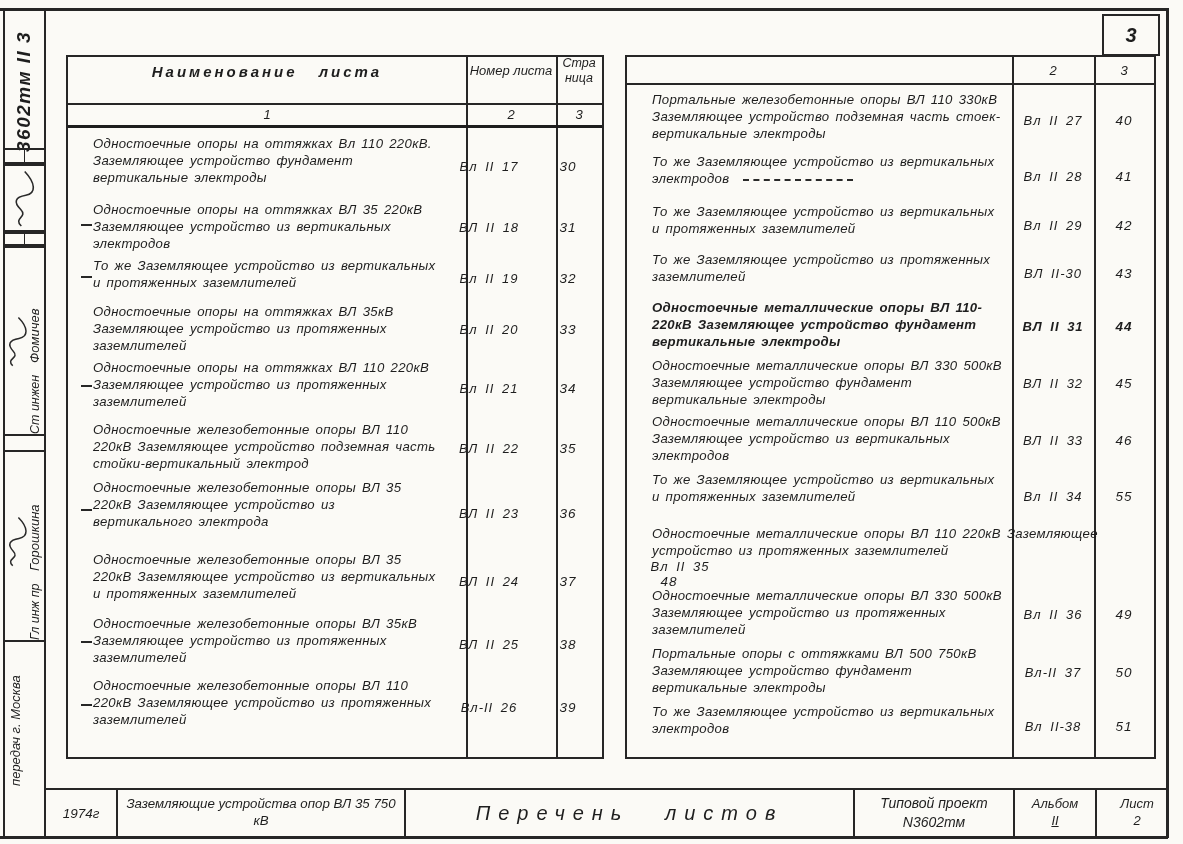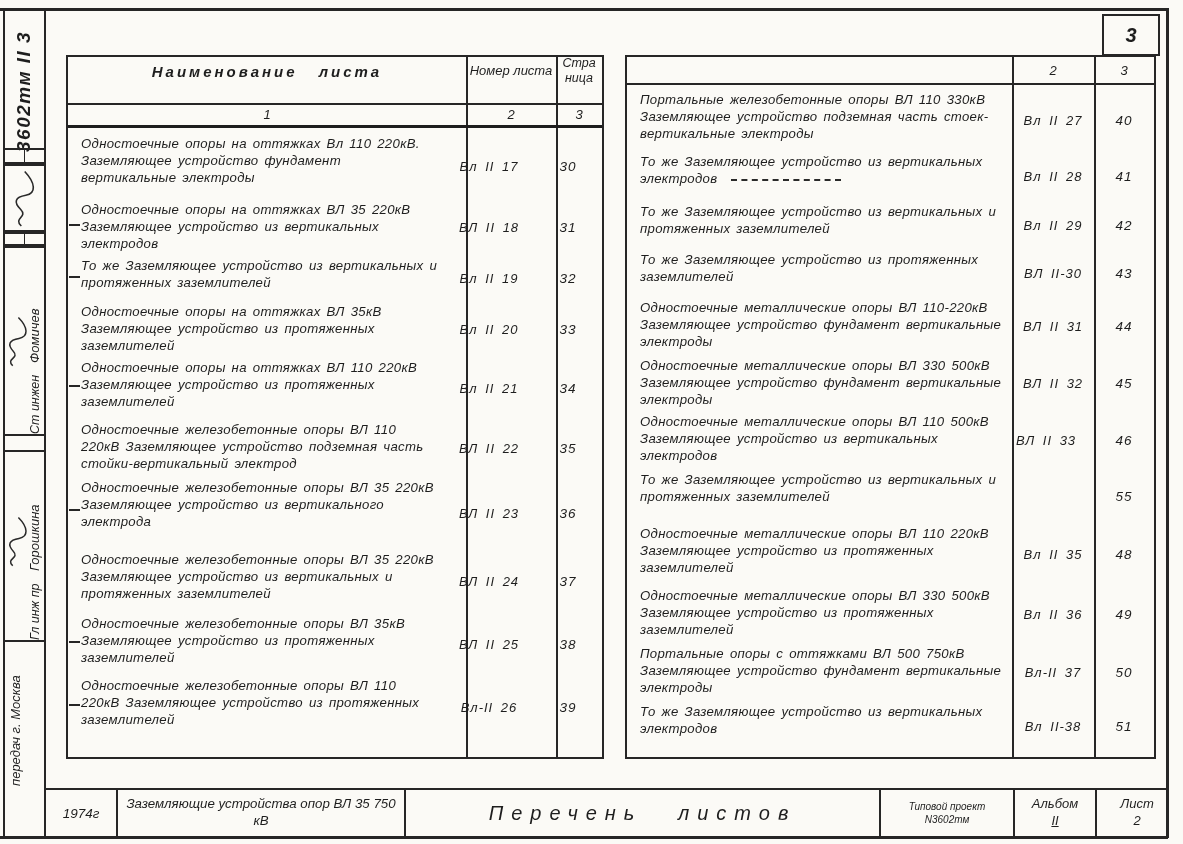--- a/index.html
+++ b/index.html
@@ -9,21 +9,21 @@
     font-family:"Liberation Sans",sans-serif;font-style:italic;
   }
   .page{position:absolute;inset:0;}
   .line{position:absolute;background:#262626;}
   
   .dtable{position:absolute;border:2.5px solid #262626;background:transparent;}
   .vline{position:absolute;top:0;bottom:0;width:0;border-left:2px solid #262626;}
   .hline{position:absolute;left:0;right:0;height:0;border-top:2px solid #262626;}
   .hline.thick{border-top:3px solid #1d1d1d;}
   .rowwrap{position:absolute;left:0;right:0;display:flex;flex-direction:column;}
-  .row{display:flex;position:relative;flex:0 0 auto;}
+  .row{display:flex;position:relative;flex:0 0 auto;padding-left:12px;}
   .c-name{flex:1;padding:2px 6px 0 13px;font-size:13.2px;line-height:1.3;letter-spacing:.3px;word-spacing:2px;position:relative;}
   .c-num{display:flex;align-items:center;justify-content:center;font-size:13px;letter-spacing:1px;word-spacing:3px;white-space:nowrap;}
   .c-page{display:flex;align-items:center;justify-content:center;font-size:13.5px;letter-spacing:1px;}
   .lt .c-num{width:90px;}  .lt .c-page{width:68px;}
   .rt .c-num{width:82px;}  .rt .c-page{width:60px;}
   .dashmark{position:absolute;left:1px;top:45%;width:11px;border-top:2px solid #262626;}
   .traildash{display:inline-block;width:110px;margin-left:14px;border-top:2px dashed #2a2a2a;vertical-align:middle;}
   
   .lt-head{position:absolute;top:0;left:0;right:0;height:28px;display:flex;align-items:center;}
   .lt-head .h-name{flex:1;display:flex;align-items:center;justify-content:center;font-size:15px;font-weight:bold;letter-spacing:3px;word-spacing:14px;}
@@ -35,21 +35,21 @@
   .vtext{writing-mode:vertical-rl;transform:rotate(180deg);white-space:nowrap;}
   .strip-cell{position:absolute;left:3px;width:41px;box-sizing:border-box;border-top:2px solid #262626;border-bottom:2px solid #262626;}
   .sig{position:absolute;}
   
   .tblock{position:absolute;left:44px;top:788px;width:1124px;height:50px;display:flex;border:2.5px solid #262626;box-sizing:border-box;background:transparent;}
   .tcell{border-right:2px solid #262626;display:flex;flex-direction:column;align-items:center;justify-content:center;box-sizing:border-box;text-align:center;}
   .tcell:last-child{border-right:none;margin-left:11px;}
   .t-year{width:72px;font-size:13.5px;}
   .t-object{width:288px;font-size:13.3px;line-height:1.25;padding:0 6px;}
   .t-title{flex:1;font-size:20px;letter-spacing:8px;word-spacing:22px;}
-  .t-project{width:134px;font-size:10px;line-height:1.35;}
+  .t-project{width:160px;font-size:14px;line-height:1.35;}
   .t-album{width:82px;font-size:13px;line-height:1.3;}
   .t-sheet{width:58px;font-size:13px;line-height:1.3;}
   .u{text-decoration:underline;}
   
   .corner{position:absolute;left:1102px;top:14px;width:58px;height:42px;border:2.5px solid #262626;box-sizing:border-box;display:flex;align-items:center;justify-content:center;font-size:20px;font-weight:bold;}
 </style>
 </head>
 <body>
 
 <div class="page">
@@ -200,40 +200,41 @@
       <div class="row" style="height:48px;">
         <div class="c-name"><span>То же Заземляющее устройство из вертикальных и протяженных заземлителей</span></div>
         <div class="c-num">Вл II 29</div>
         <div class="c-page">42</div>
       </div>
       <div class="row" style="height:48px;">
         <div class="c-name"><span>То же Заземляющее устройство из протяженных заземлителей</span></div>
         <div class="c-num">ВЛ II-30</div>
         <div class="c-page">43</div>
       </div>
-      <div class="row" style="height:58px;">
+      <div class="row" style="height:58px;font-weight:bold;">
         <div class="c-name"><span>Одностоечные металлические опоры ВЛ 110-220кВ Заземляющее устройство фундамент вертикальные электроды</span></div>
         <div class="c-num">ВЛ II 31</div>
         <div class="c-page">44</div>
       </div>
       <div class="row" style="height:56px;">
         <div class="c-name"><span>Одностоечные металлические опоры ВЛ 330 500кВ Заземляющее устройство фундамент вертикальные электроды</span></div>
         <div class="c-num">ВЛ II 32</div>
         <div class="c-page">45</div>
       </div>
-      <div class="row" style="height:58px;gap:7px;">
+      <div class="row" style="height:58px;">
         <div class="c-name"><span>Одностоечные металлические опоры ВЛ 110 500кВ Заземляющее устройство из вертикальных электродов</span></div>
         <div class="c-num">ВЛ II 33</div>
         <div class="c-page">46</div>
       </div>
       <div class="row" style="height:54px;">
         <div class="c-name"><span>То же Заземляющее устройство из вертикальных и протяженных заземлителей</span></div>
+        <div class="c-num">Вл II 34</div>
         <div class="c-page">55</div>
       </div>
-      <div class="row" style="height:62px;">
+      <div class="row" style="height:62px;flex-direction:column;">
         <div class="c-name"><span>Одностоечные металлические опоры ВЛ 110 220кВ Заземляющее устройство из протяженных заземлителей</span></div>
         <div class="c-num">Вл II 35</div>
         <div class="c-page">48</div>
       </div>
       <div class="row" style="height:58px;">
         <div class="c-name"><span>Одностоечные металлические опоры ВЛ 330 500кВ Заземляющее устройство из протяженных заземлителей</span></div>
         <div class="c-num">Вл II 36</div>
         <div class="c-page">49</div>
       </div>
       <div class="row" style="height:58px;">

